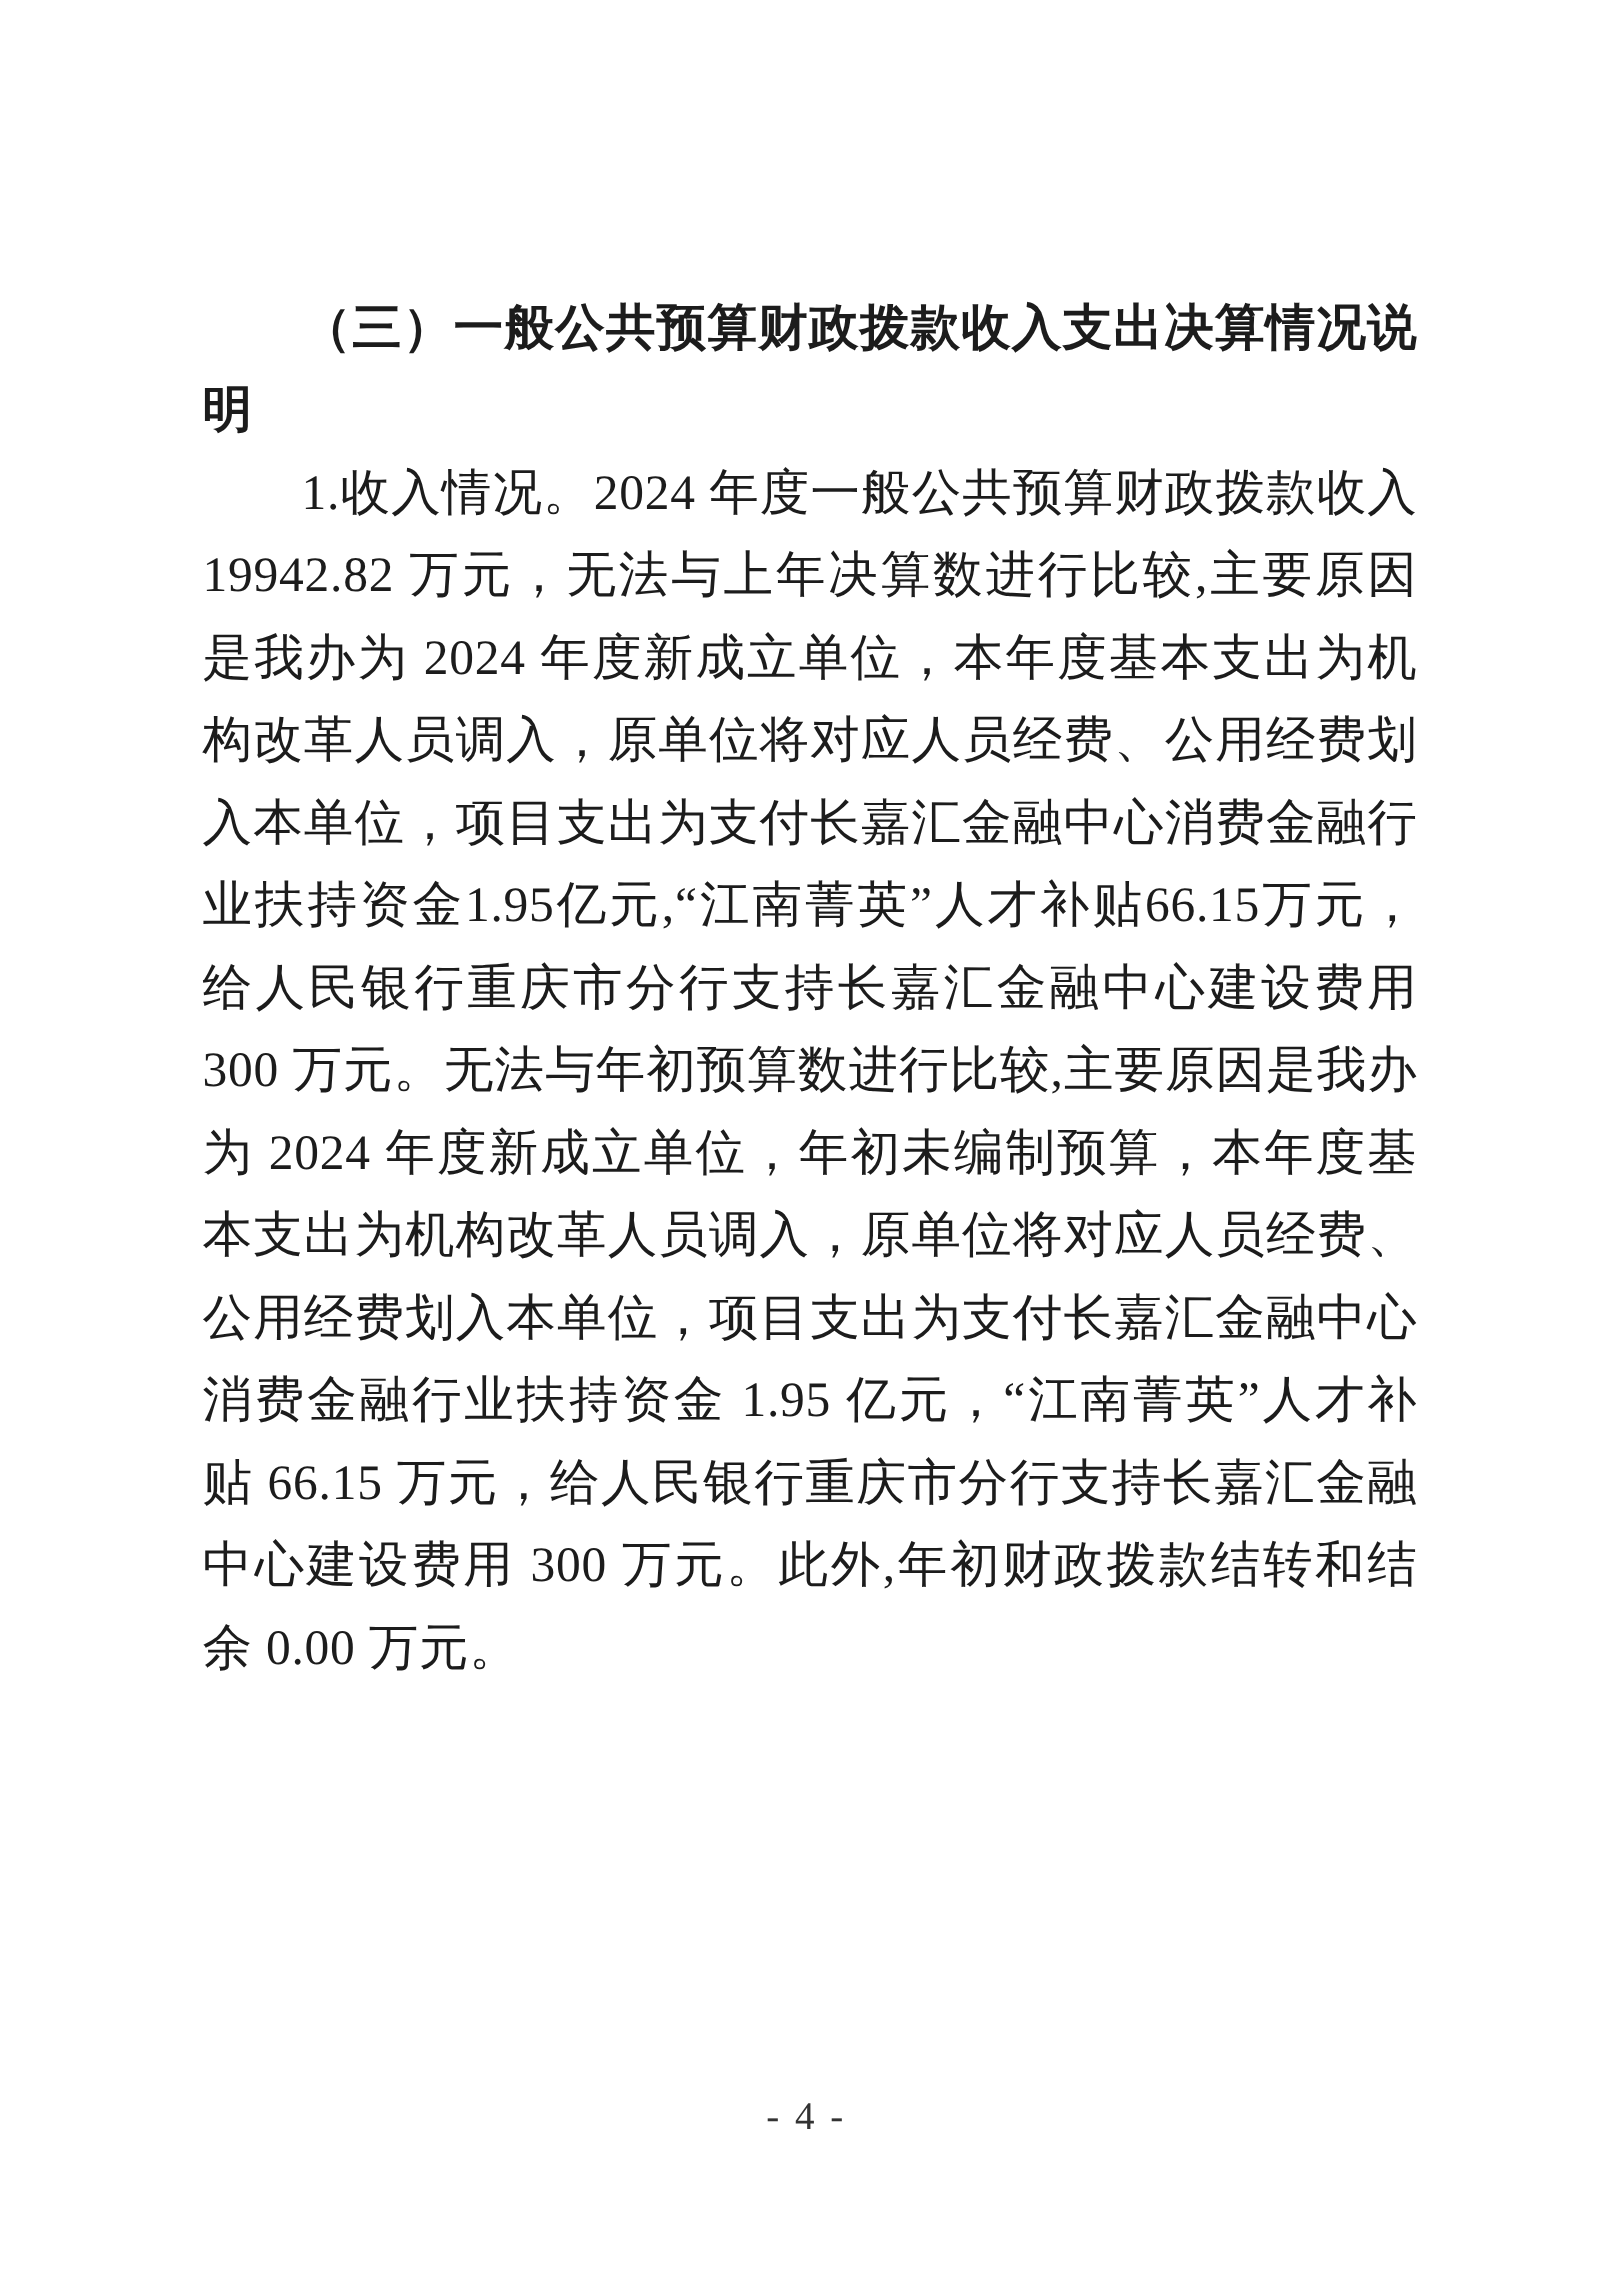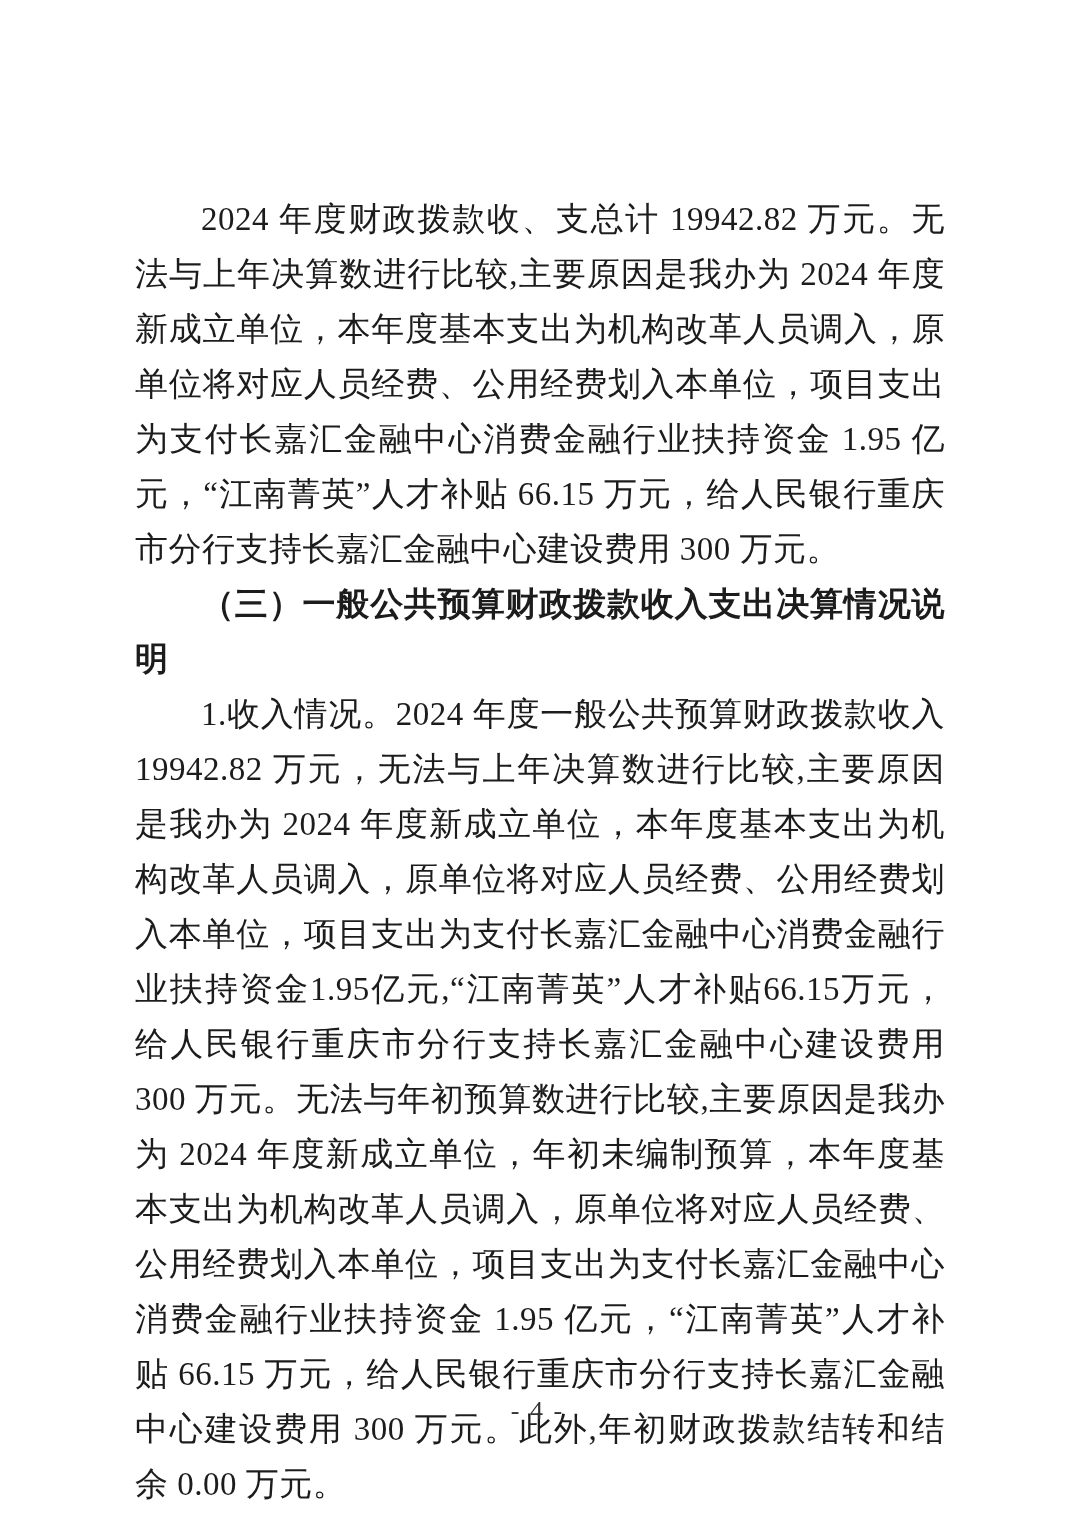--- a/index.html
+++ b/index.html
@@ -49,21 +49,20 @@
     font-size: 26px;
     color: #333333;
     letter-spacing: 2px;
   }
 </style>
 </head>
 <body>
 
 <div class="page">
   <main class="body-text">
-    <p>2024 年度财政拨款收、支总计 19942.82 万元。无法与上年决算数进行比较,主要原因是我办为 2024 年度新成立单位，本年度基本支出为机构改革人员调入，原单位将对应人员经费、公用经费划入本单位，项目支出为支付长嘉汇金融中心消费金融行业扶持资金 1.95 亿元，“江南菁英”人才补贴 66.15 万元，给人民银行重庆市分行支持长嘉汇金融中心建设费用 300 万元。</p>
 
     <h3>（三）一般公共预算财政拨款收入支出决算情况说明</h3>
 
     <p><span class="lead">1.收入情况。</span><span>2024 年度一般公共预算财政拨款收入 19942.82 万元，无法与上年决算数进行比较,主要原因是我办为 2024 年度新成立单位，本年度基本支出为机构改革人员调入，原单位将对应人员经费、公用经费划入本单位，项目支出为支付长嘉汇金融中心消费金融行业扶持资金1.95亿元,“江南菁英”人才补贴66.15万元，给人民银行重庆市分行支持长嘉汇金融中心建设费用 300 万元。无法与年初预算数进行比较,主要原因是我办为 2024 年度新成立单位，年初未编制预算，本年度基本支出为机构改革人员调入，原单位将对应人员经费、公用经费划入本单位，项目支出为支付长嘉汇金融中心消费金融行业扶持资金 1.95 亿元，“江南菁英”人才补贴 66.15 万元，给人民银行重庆市分行支持长嘉汇金融中心建设费用 300 万元。此外,年初财政拨款结转和结余 0.00 万元。</span></p>
 
     <p></p>
   </main>
 
   <footer class="page-footer">
     <span>- 4 -</span>

